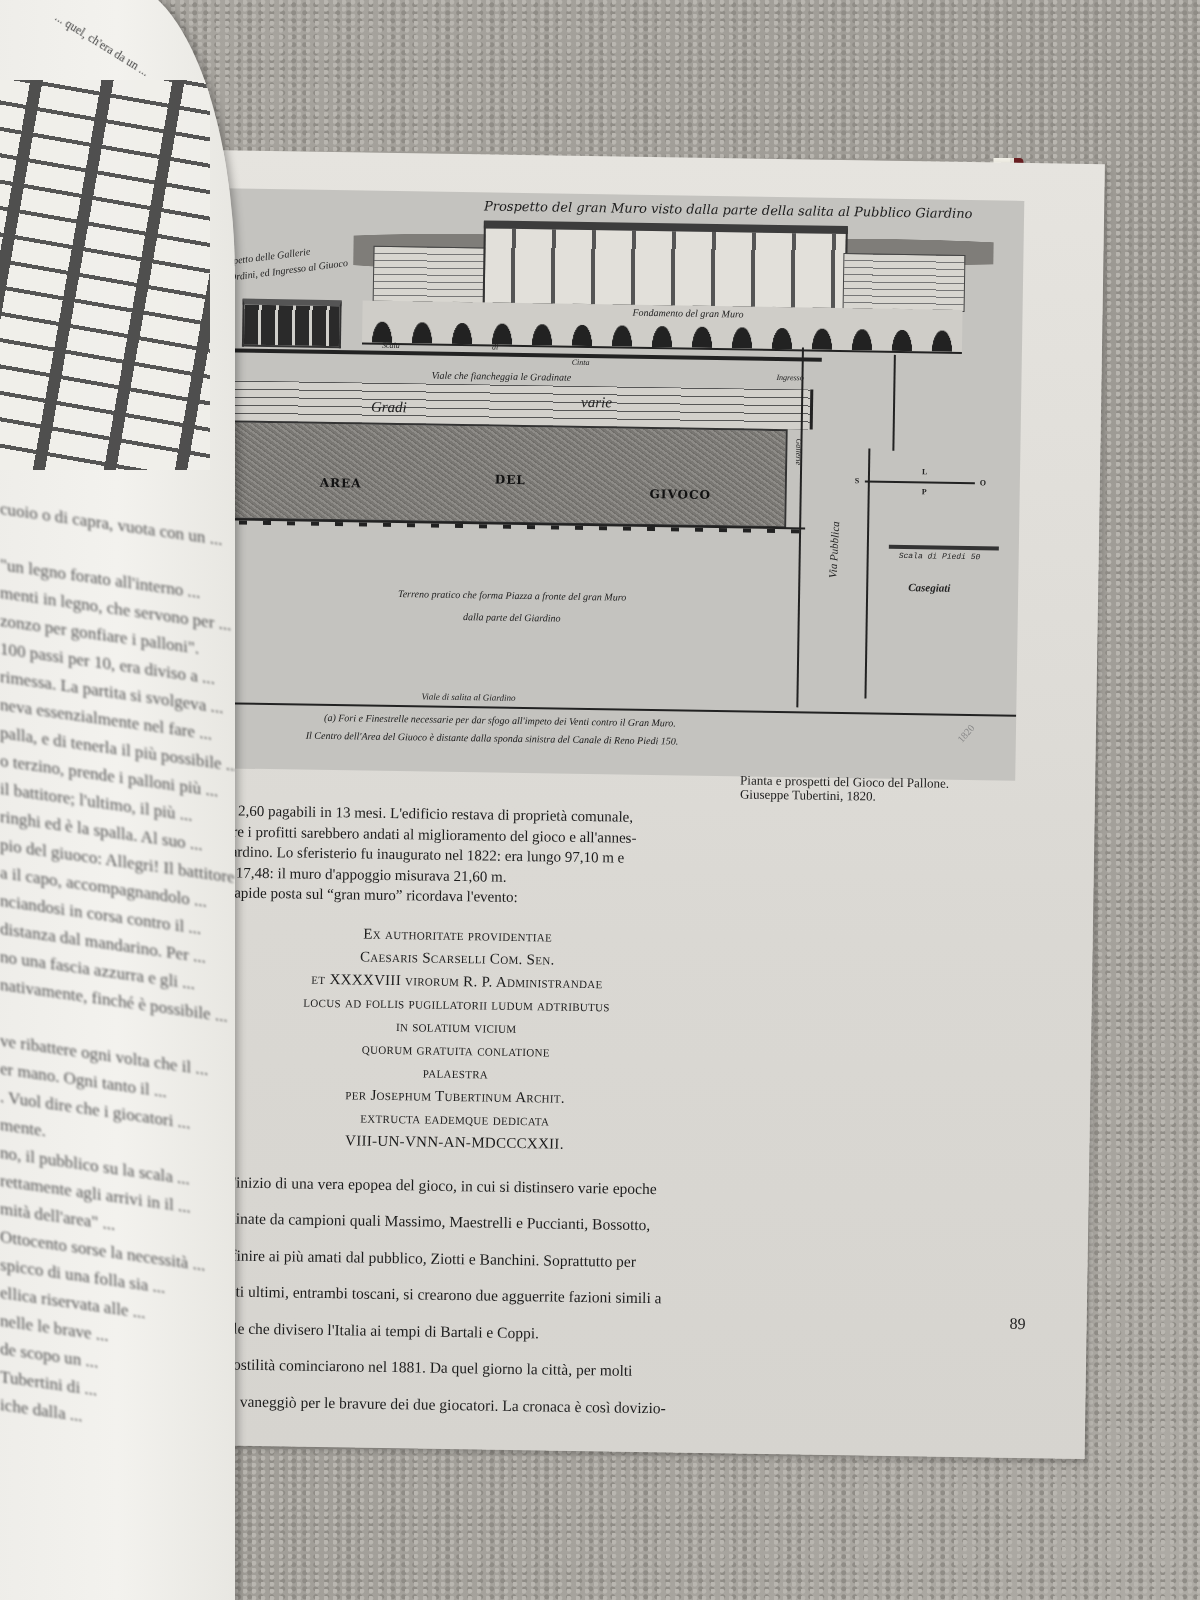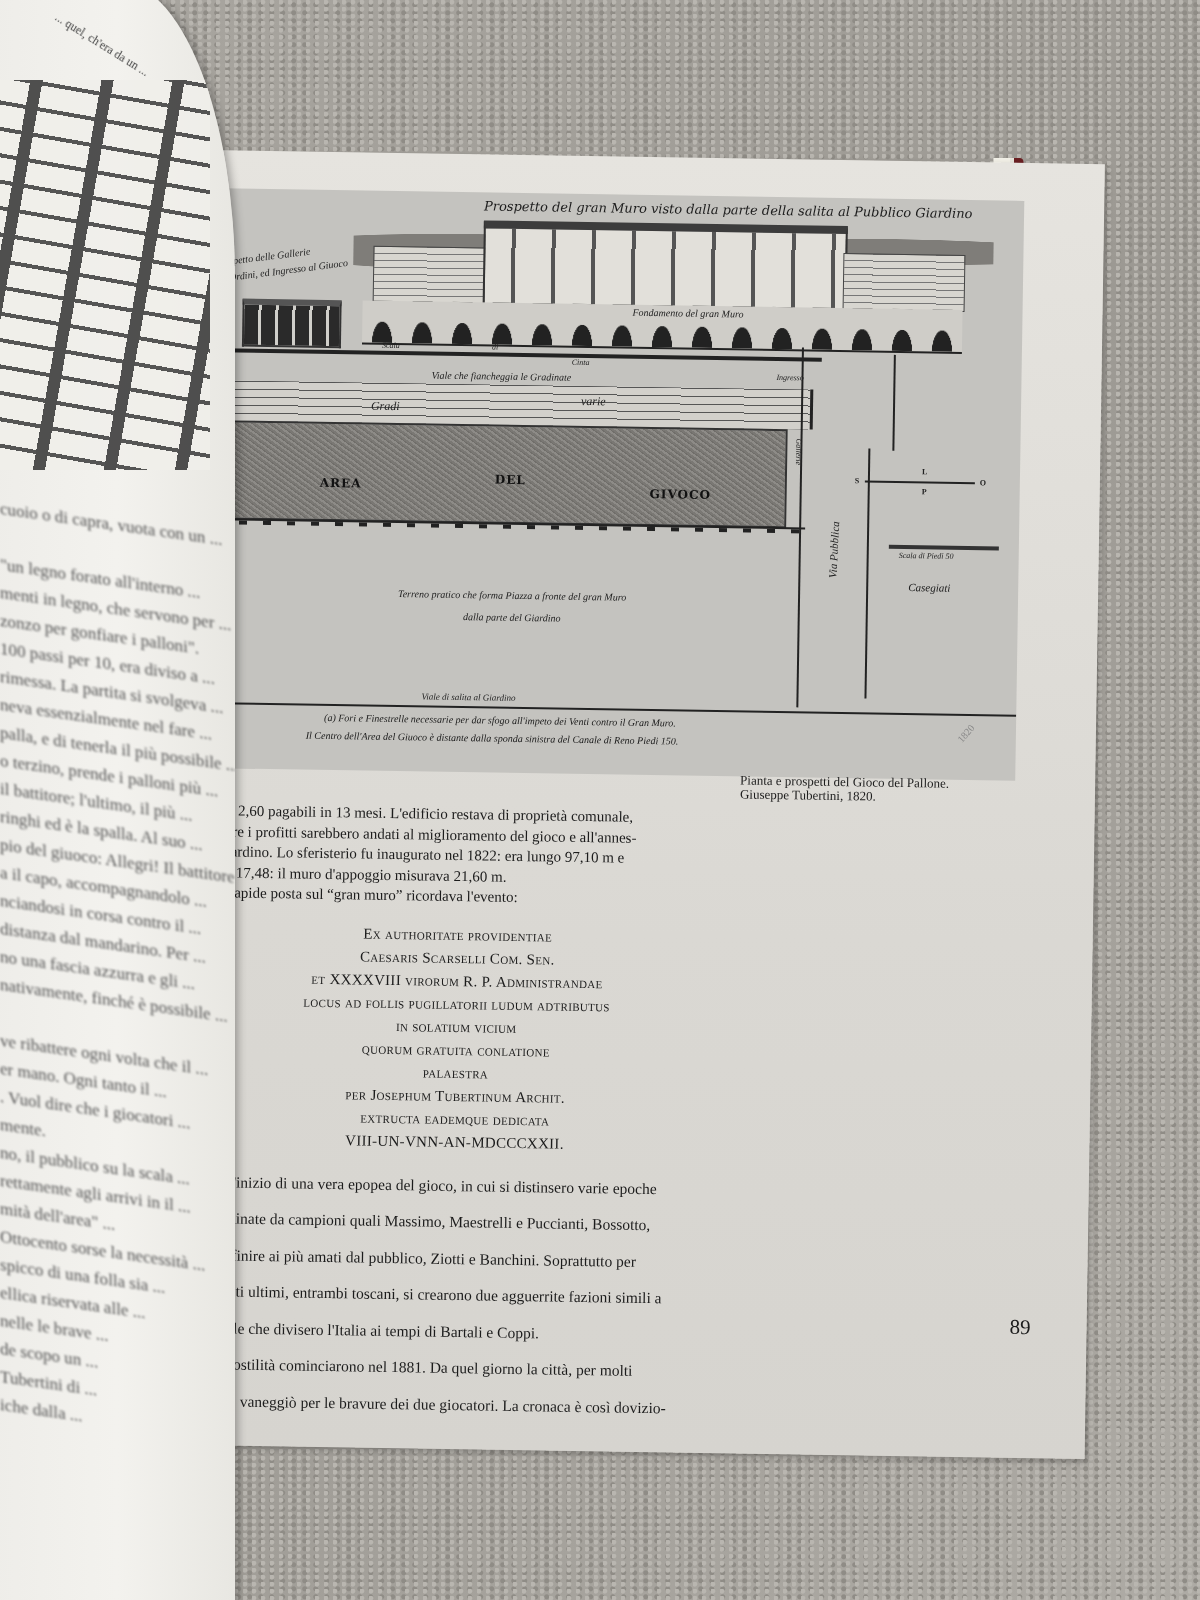--- a/index.html
+++ b/index.html
@@ -61,37 +61,37 @@
       border: 2px solid #333; border-top: 6px solid #555; }
     .foundation { position: absolute; left: 160px; top: 110px; width: 600px; height: 42px;
       background: radial-gradient(ellipse at 50% 100%, #222 0 35%, transparent 36%) 0 0/40px 42px #cfcdc8;
       border-bottom: 2px solid #222; }
     .found-label { position: absolute; left: 430px; top: 112px; font-style: italic; font-size: 10px; color: #222; }
     .muro-line { position: absolute; left: 0; top: 160px; width: 620px; height: 4px; background: #222; }
     .muro-label { position: absolute; font-style: italic; font-size: 8px; color: #222; }
     .viale-label { position: absolute; left: 230px; top: 178px; font-style: italic; font-size: 10px; color: #222; }
     .steps { position: absolute; left: 16px; top: 192px; width: 590px; height: 40px;
       background: repeating-linear-gradient(0deg, #d2d0cb 0 7px, #555 7px 8px); border-left: 3px solid #222; border-right: 3px solid #222; }
-    .steps-label { position: absolute; font-style: italic; font-size: 12px; color: #222; }
+    .steps-label { position: absolute; font-style: italic; font-size: 15px; color: #222; }
     .area {
       position: absolute; left: 28px; top: 232px; width: 555px; height: 95px;
       background: repeating-linear-gradient(35deg, #7a7874 0 2px, #8d8b87 2px 4px, #706e6a 4px 5px);
       border: 2px solid #333;
     }
     .area-word { position: absolute; font-weight: bold; font-size: 12px; color: #111; letter-spacing: 1px; font-family: "DejaVu Serif", serif; }
     .piazza-wall { position: absolute; left: 16px; top: 330px; width: 590px; height: 4px; background:
       repeating-linear-gradient(90deg, #222 0 8px, transparent 8px 24px); border-top: 2px solid #222; }
     .piazza-label { position: absolute; left: 200px; top: 392px; font-style: italic; font-size: 10px; color: #222; text-align: center; line-height: 22px; }
     .via-pub { position: absolute; left: 610px; top: 310px; font-style: italic; font-size: 11px; color: #222; transform: rotate(-88deg); transform-origin: left top; }
     .street-line { position: absolute; width: 2px; background: #222; }
     .compass { position: absolute; left: 665px; top: 282px; width: 110px; height: 2px; background: #222; }
     .compass-l { position: absolute; font-size: 8px; font-weight: bold; color: #222; }
     .scale-bar { position: absolute; left: 690px; top: 346px; width: 110px; height: 4px; background: #333; }
-    .scale-label { position: absolute; left: 700px; top: 352px; font-style: italic; font-size: 8px; color: #222; }
-    .casegiati { position: absolute; left: 710px; top: 382px; font-style: italic; font-size: 11px; color: #222; }
+    .scale-label { position: absolute; left: 700px; top: 352px; font-style: italic; font-size: 8px; color: #222; font-family: Liberation Mono, monospace; }
+    .casegiati { position: absolute; left: 710px; top: 382px; font-style: italic; font-size: 11px; color: #222; font-weight: bold; }
     .viale-salita { position: absolute; left: 225px; top: 500px; font-style: italic; font-size: 9px; color: #222; }
     .bottom-rule { position: absolute; left: 0; top: 514px; width: 820px; height: 2px; background: #222; }
     .note-line { position: absolute; left: 128px; font-style: italic; font-size: 10px; color: #1a1a1a; white-space: nowrap; }
     .pencil { position: absolute; left: 760px; top: 528px; font-size: 10px; color: #888; transform: rotate(-50deg); }
 
     .caption {
       position: absolute; left: 545px; top: 615px; width: 230px; font-size: 13px; line-height: 14px; color: #1c1c1c;
     }
     .body-text {
       position: absolute; left: 8px; top: 650px; width: 530px; font-size: 15px; line-height: 20.5px; color: #1c1c1c;
@@ -100,21 +100,21 @@
     .body-text p { margin: 0; }
     .epigraph {
       position: absolute; left: 30px; top: 770px; width: 470px; text-align: center;
       font-variant: small-caps; font-size: 15px; line-height: 23px; color: #1c1c1c; letter-spacing: .3px;
     }
     .epigraph div { margin: 0; }
     .body-text-2 {
       position: absolute; left: 20px; top: 1005px; width: 530px; font-size: 15.5px; line-height: 21px; color: #1c1c1c; text-align: justify;
     }
     .page-number {
-      position: absolute; left: 823px; top: 1152px; font-size: 21px; color: #1c1c1c;
+      position: absolute; left: 823px; top: 1152px; font-size: 16px; color: #1c1c1c;
     }
 
     
     .page-left {
       position: absolute; left: -60px; top: -20px; width: 295px; height: 1640px;
       background: linear-gradient(90deg, #ecebe7 0%, #f3f2ee 60%, #e8e7e2 100%);
       border-radius: 0 120px 0 0 / 0 300px 0 0;
       box-shadow: 3px 0 8px rgba(0,0,0,.3);
       overflow: hidden;
     }

